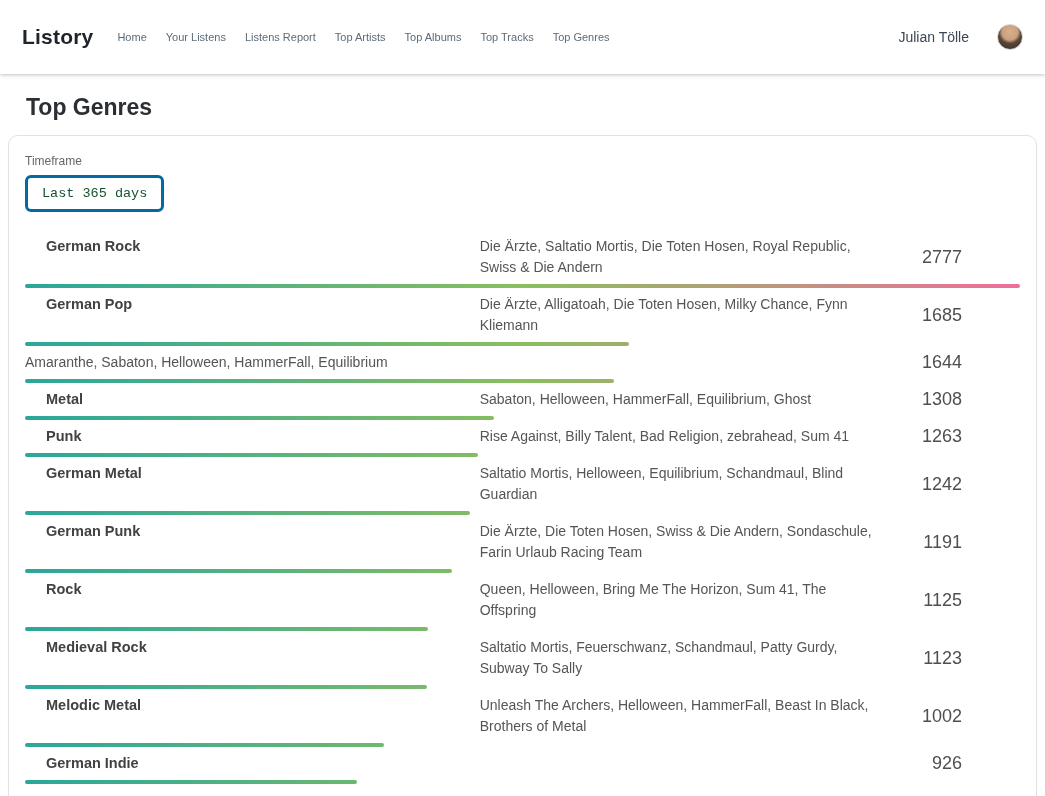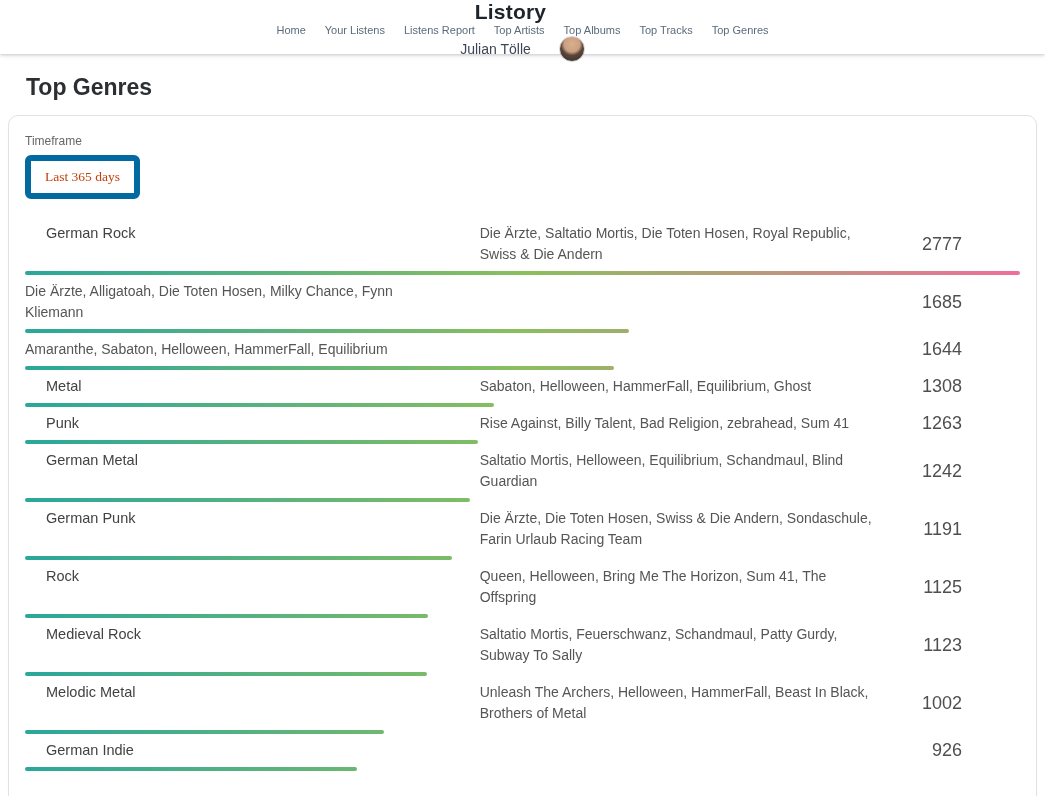--- a/index.html
+++ b/index.html
@@ -7,25 +7,25 @@
     margin: 0; padding: 0;
     width: 1045px; height: 796px;
     overflow: hidden;
     background: #ffffff;
     font-family: "Liberation Sans", sans-serif;
     color: #424242;
   }
   
   .navbar {
     display: flex; align-items: center;
-    height: 54px;
+    height: 74px;
     padding: 0 22px;
     background: #ffffff;
     box-shadow: 0 1px 3px rgba(0,0,0,0.18), 0 2px 6px rgba(0,0,0,0.06);
-    position: relative; z-index: 2; flex-direction: column;
+    position: relative; z-index: 2;
   }
   .logo {
     font-size: 21px; font-weight: bold; color: #1e242c;
     margin-right: 24px; letter-spacing: 0.2px;
     cursor: pointer;
   }
   .nav-links { display: flex; align-items: center; gap: 19px; flex: 1; }
   .nav-link {
     font-size: 11px; color: #5b6b7a; cursor: pointer; white-space: nowrap;
   }
@@ -49,34 +49,34 @@
     border: 1px solid #e2e2e2;
     border-radius: 10px;
     padding: 14px 16px 30px 16px;
     background: #ffffff;
     box-shadow: 0 1px 2px rgba(0,0,0,0.04);
   }
   .timeframe-label { font-size: 12px; color: #666; margin: 4px 0 7px 0; }
   .timeframe-btn {
     display: inline-block;
     padding: 8px 14px;
-    border: 6px solid #0369a1;
+    border: 3px solid #0369a1;
     border-radius: 6px;
     background: #ffffff;
-    font-size: 13.5px; color: #c2410c;
+    font-size: 13.5px; color: #14532d;
     cursor: pointer;
-    font-family: Liberation Serif, serif;
+    font-family: Liberation Mono, monospace;
   }
   
   .genre-rows { margin-top: 24px; }
   .genre-row { margin-bottom: 6px; }
   .row-main { display: flex; align-items: flex-start; }
   .genre-name {
     width: 45.7%; padding-left: 21px;
-    font-size: 14.5px; font-weight: normal; color: #424242;
+    font-size: 14.5px; font-weight: bold; color: #424242;
     line-height: 20px;
   }
   .artists {
     width: 40%;
     font-size: 14px; color: #555;
     line-height: 21px;
   }
   .count {
     flex: 1; align-self: center;
     text-align: right; padding-right: 58px;
@@ -120,20 +120,21 @@
           <div class="count">2777</div>
         </div>
         <div class="bar-track">
           <div class="bar-fill" style="width: 100%;">
             <div class="bar-inner" style="width: 100%; background: linear-gradient(90deg, rgb(42, 167, 155) 0%, rgb(138, 191, 94) 50%, rgb(238, 111, 154) 100%);"></div>
           </div>
         </div>
       </div>
       <div class="genre-row">
         <div class="row-main">
+          <div class="genre-name">German Pop</div>
           <div class="artists">Die Ärzte, Alligatoah, Die Toten Hosen, Milky Chance, Fynn Kliemann</div>
           <div class="count">1685</div>
         </div>
         <div class="bar-track">
           <div class="bar-fill" style="width: 60.677%;">
             <div class="bar-inner" style="width: 164.807%; background: linear-gradient(90deg, rgb(42, 167, 155) 0%, rgb(138, 191, 94) 50%, rgb(238, 111, 154) 100%);"></div>
           </div>
         </div>
       </div>
       <div class="genre-row">

